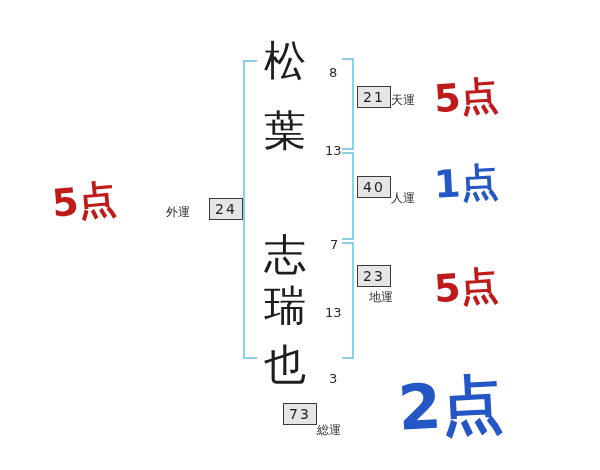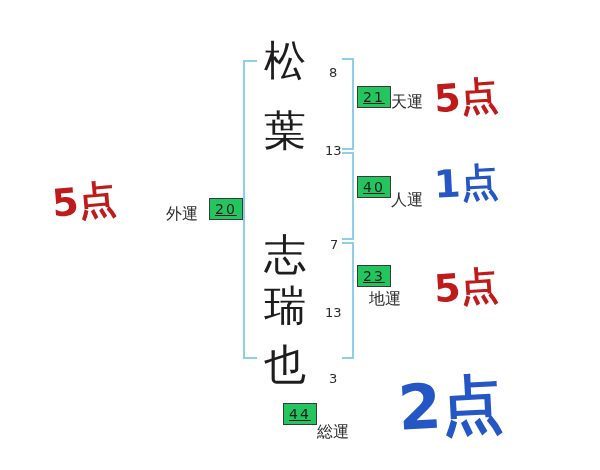--- a/index.html
+++ b/index.html
@@ -8,27 +8,26 @@
     font-family:"DejaVu Sans","Liberation Sans",sans-serif;overflow:hidden;
   }
   .kanji{
     position:absolute;font-size:42px;line-height:1;color:#1d1d1d;
     font-weight:normal;
   }
   .strokes{
     position:absolute;font-size:13px;color:#2a2a2a;line-height:1;
   }
   .numbox{
-    position:absolute;border:1.5px solid #3a3a3a;background:#22c55e;
+    position:absolute;border:1.5px solid #3a3a3a;background:#e5e5e5;
     font-size:14px;color:#1d1d1d;line-height:1;padding:3px 5px;
     letter-spacing:2px;
-    text-decoration:underline;
   }
   .flabel{
-    position:absolute;font-size:16px;color:#2a2a2a;line-height:1;
+    position:absolute;font-size:12px;color:#2a2a2a;line-height:1;
   }
   .score{
     position:absolute;font-weight:bold;font-size:38px;line-height:1;
     white-space:nowrap;
   }
   .score.red{color:#bf1b1b;}
   .score.blue{color:#2457c5;}
   .score.big{font-size:62px;}
   .bracket{position:absolute;}
   .bracket.open-right{ 
@@ -59,32 +58,32 @@
   <div class="bracket open-right" style="left:243px;top:60px;width:12px;height:295px"></div>
   <div class="tick" style="left:236px;top:209px;width:8px"></div>
 
   <div class="bracket open-left" style="left:342px;top:58px;width:10px;height:88px"></div>
 
   <div class="bracket open-left" style="left:342px;top:152px;width:10px;height:84px"></div>
 
   <div class="bracket open-left" style="left:342px;top:242px;width:10px;height:113px"></div>
 
   <div class="flabel" style="left:166px;top:206px">外運</div>
-  <div class="numbox" style="left:209px;top:198px">20</div>
+  <div class="numbox" style="left:209px;top:198px">24</div>
 
   <div class="numbox" style="left:357px;top:86px">21</div>
   <div class="flabel" style="left:391px;top:94px">天運</div>
 
   <div class="numbox" style="left:357px;top:176px">40</div>
   <div class="flabel" style="left:391px;top:192px">人運</div>
 
   <div class="numbox" style="left:357px;top:265px">23</div>
   <div class="flabel" style="left:369px;top:291px">地運</div>
 
-  <div class="numbox" style="left:283px;top:403px">44</div>
+  <div class="numbox" style="left:283px;top:403px">73</div>
   <div class="flabel" style="left:317px;top:424px">総運</div>
 
   <div class="score red" style="left:52px;top:182px;transform:rotate(-5deg)">5点</div>
   <div class="score red" style="left:434px;top:78px;transform:rotate(-4deg)">5点</div>
   <div class="score blue" style="left:434px;top:164px;transform:rotate(-3deg)">1点</div>
   <div class="score red" style="left:434px;top:268px;transform:rotate(-4deg)">5点</div>
   <div class="score blue big" style="left:398px;top:375px;transform:rotate(-3deg)">2点</div>
 
 </div>
 

